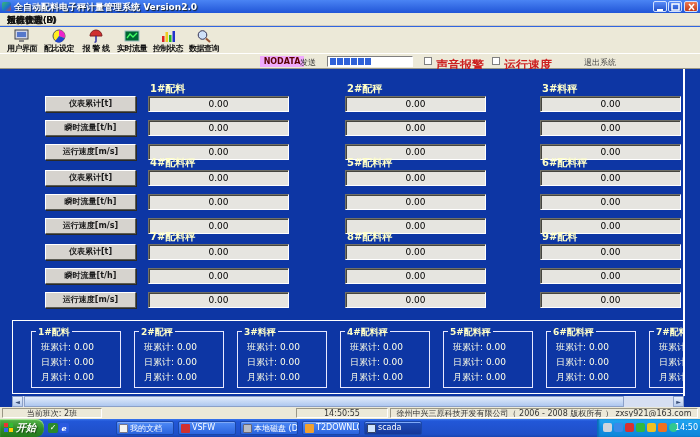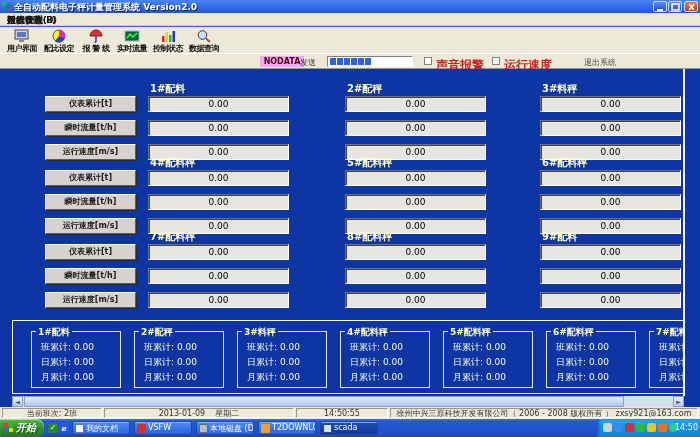--- a/index.html
+++ b/index.html
@@ -91,21 +91,21 @@
     box-shadow:inset 0 1px 1px #a8e89a; }
   .start-label { left:16px; top:2px; color:#fff; font-size:10px; font-weight:bold;
     font-style:italic; text-shadow:1px 1px 1px #1a4a12; }
   .winflag { left:4px; top:4px; width:9px; height:9px; display:grid;
     grid-template-columns:4px 4px; grid-template-rows:4px 4px; gap:1px; }
   .winflag i { display:block; }
   .qlicon { top:4px; width:10px; height:10px; border-radius:2px; font-size:8px;
     color:#fff; text-align:center; line-height:10px; font-weight:bold; }
   .taskbtn { top:2px; width:58px; height:14px; border-radius:2px;
     background:linear-gradient(180deg,#4f8bf7,#2a63dd); border:1px solid #1b47a8;
-    box-shadow:inset 0 1px 0 #7fa9f8; overflow:hidden; }
+    box-shadow:inset 0 1px 0 #7fa9f8; overflow:hidden;margin-left:44px; }
   .taskbtn.active { background:linear-gradient(180deg,#1e4cb8,#16389a); }
   .task-ico { left:2px; top:2px; width:9px; height:9px; border-radius:1px; }
   .task-label { left:13px; top:1px; font-size:8px; color:#fff; white-space:nowrap; }
   .tray { left:597px; top:0; width:103px; height:18px;
     background:linear-gradient(180deg,#24a9f2 0%,#1190e4 50%,#0f86d8 100%);
     box-shadow:inset 2px 0 2px #0a6db8; }
   .trayicon { top:4px; width:9px; height:9px; border-radius:2px; }
   .clock { right:2px; top:4px; font-size:8px; color:#fff; }
 </style>
 </head>
@@ -322,24 +322,20 @@
 
     <div class="hscroll">
       <span class="sb-btn" style="left:0;">◄</span>
       <span class="sb-thumb"></span>
       <span class="sb-btn" style="right:0;">►</span>
     </div>
   </div>
 
   <div class="statusbar">
     <span class="spanel" style="left:2px;width:100px;">当前班次: 2班</span>
-    <span class="spanel" style="left:104px;width:190px;">
-      <span style="position:static;">2013-01-09</span>&nbsp;&nbsp;&nbsp;
-      <span style="position:static;">星期二</span>
-    </span>
     <span class="spanel" style="left:296px;width:92px;">14:50:55</span>
     <span class="spanel" style="left:390px;width:308px;">徐州中兴三原科技开发有限公司（ 2006 - 2008  版权所有 ）  zxsy921@163.com</span>
   </div>
 
   <div class="taskbar">
     <span class="startbtn">
       <span class="winflag">
         <i style="background:#e33;"></i>
           <i style="background:#3b3;"></i>
           <i style="background:#36e;"></i>

